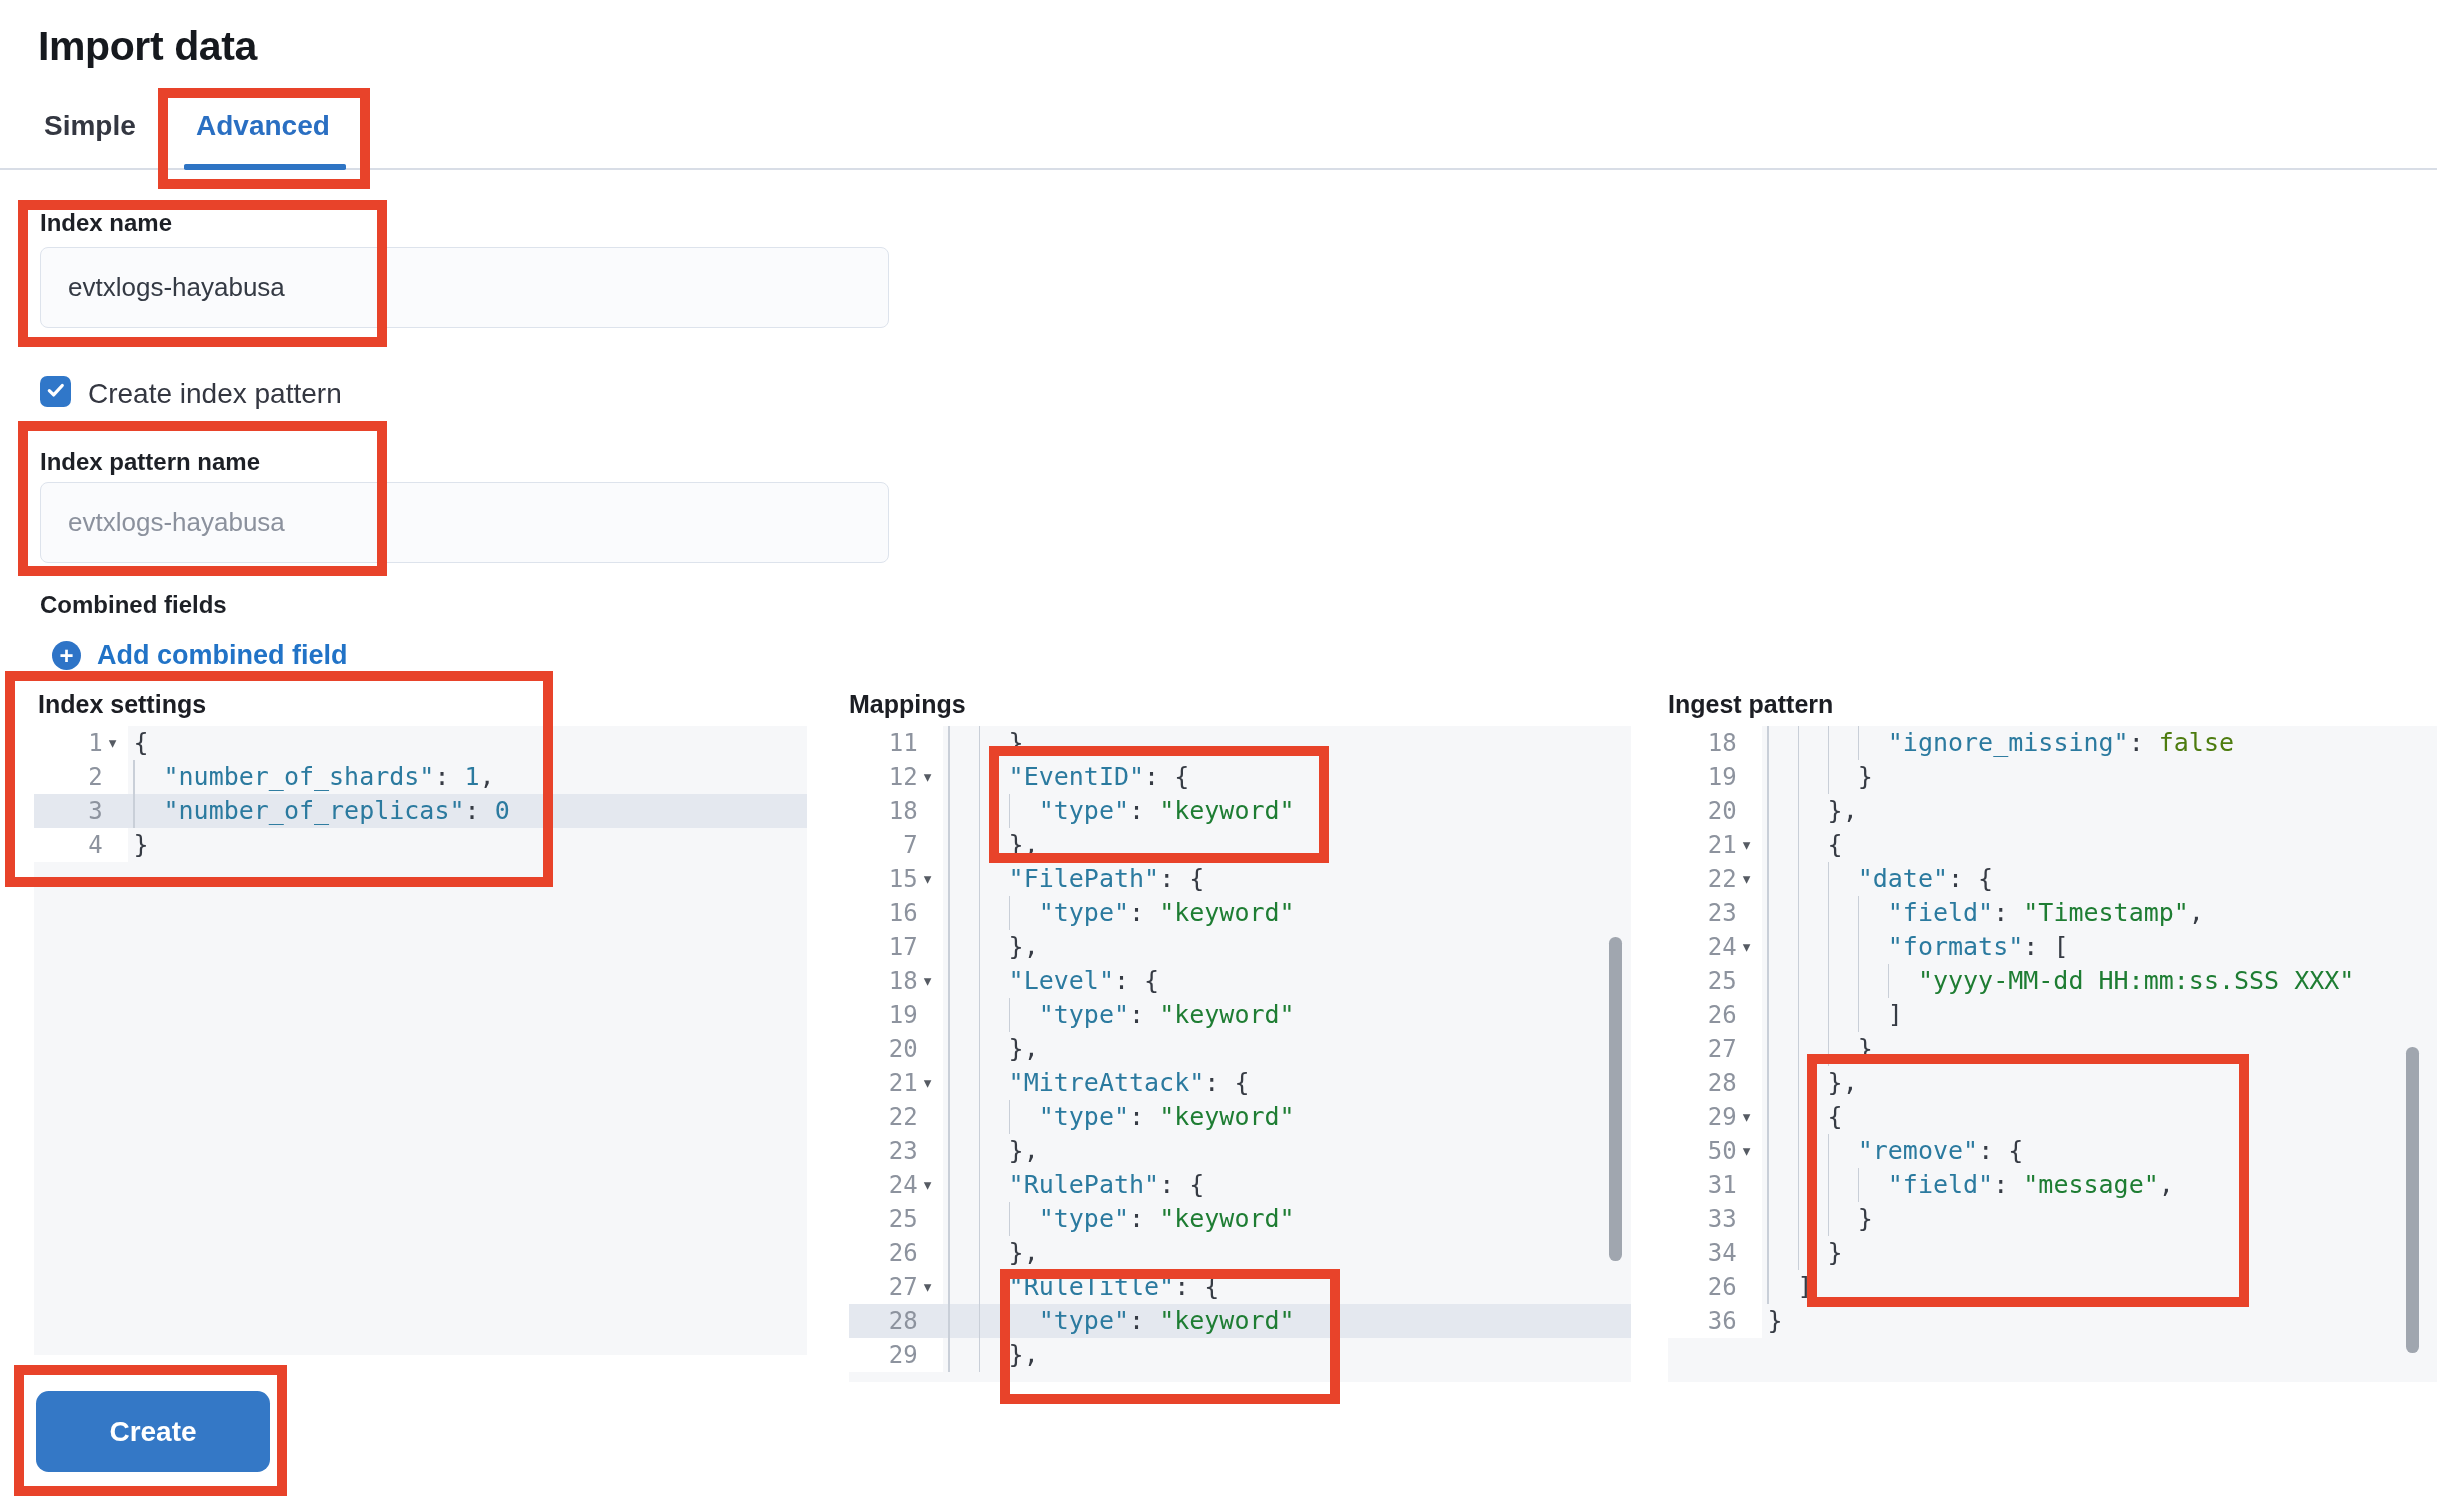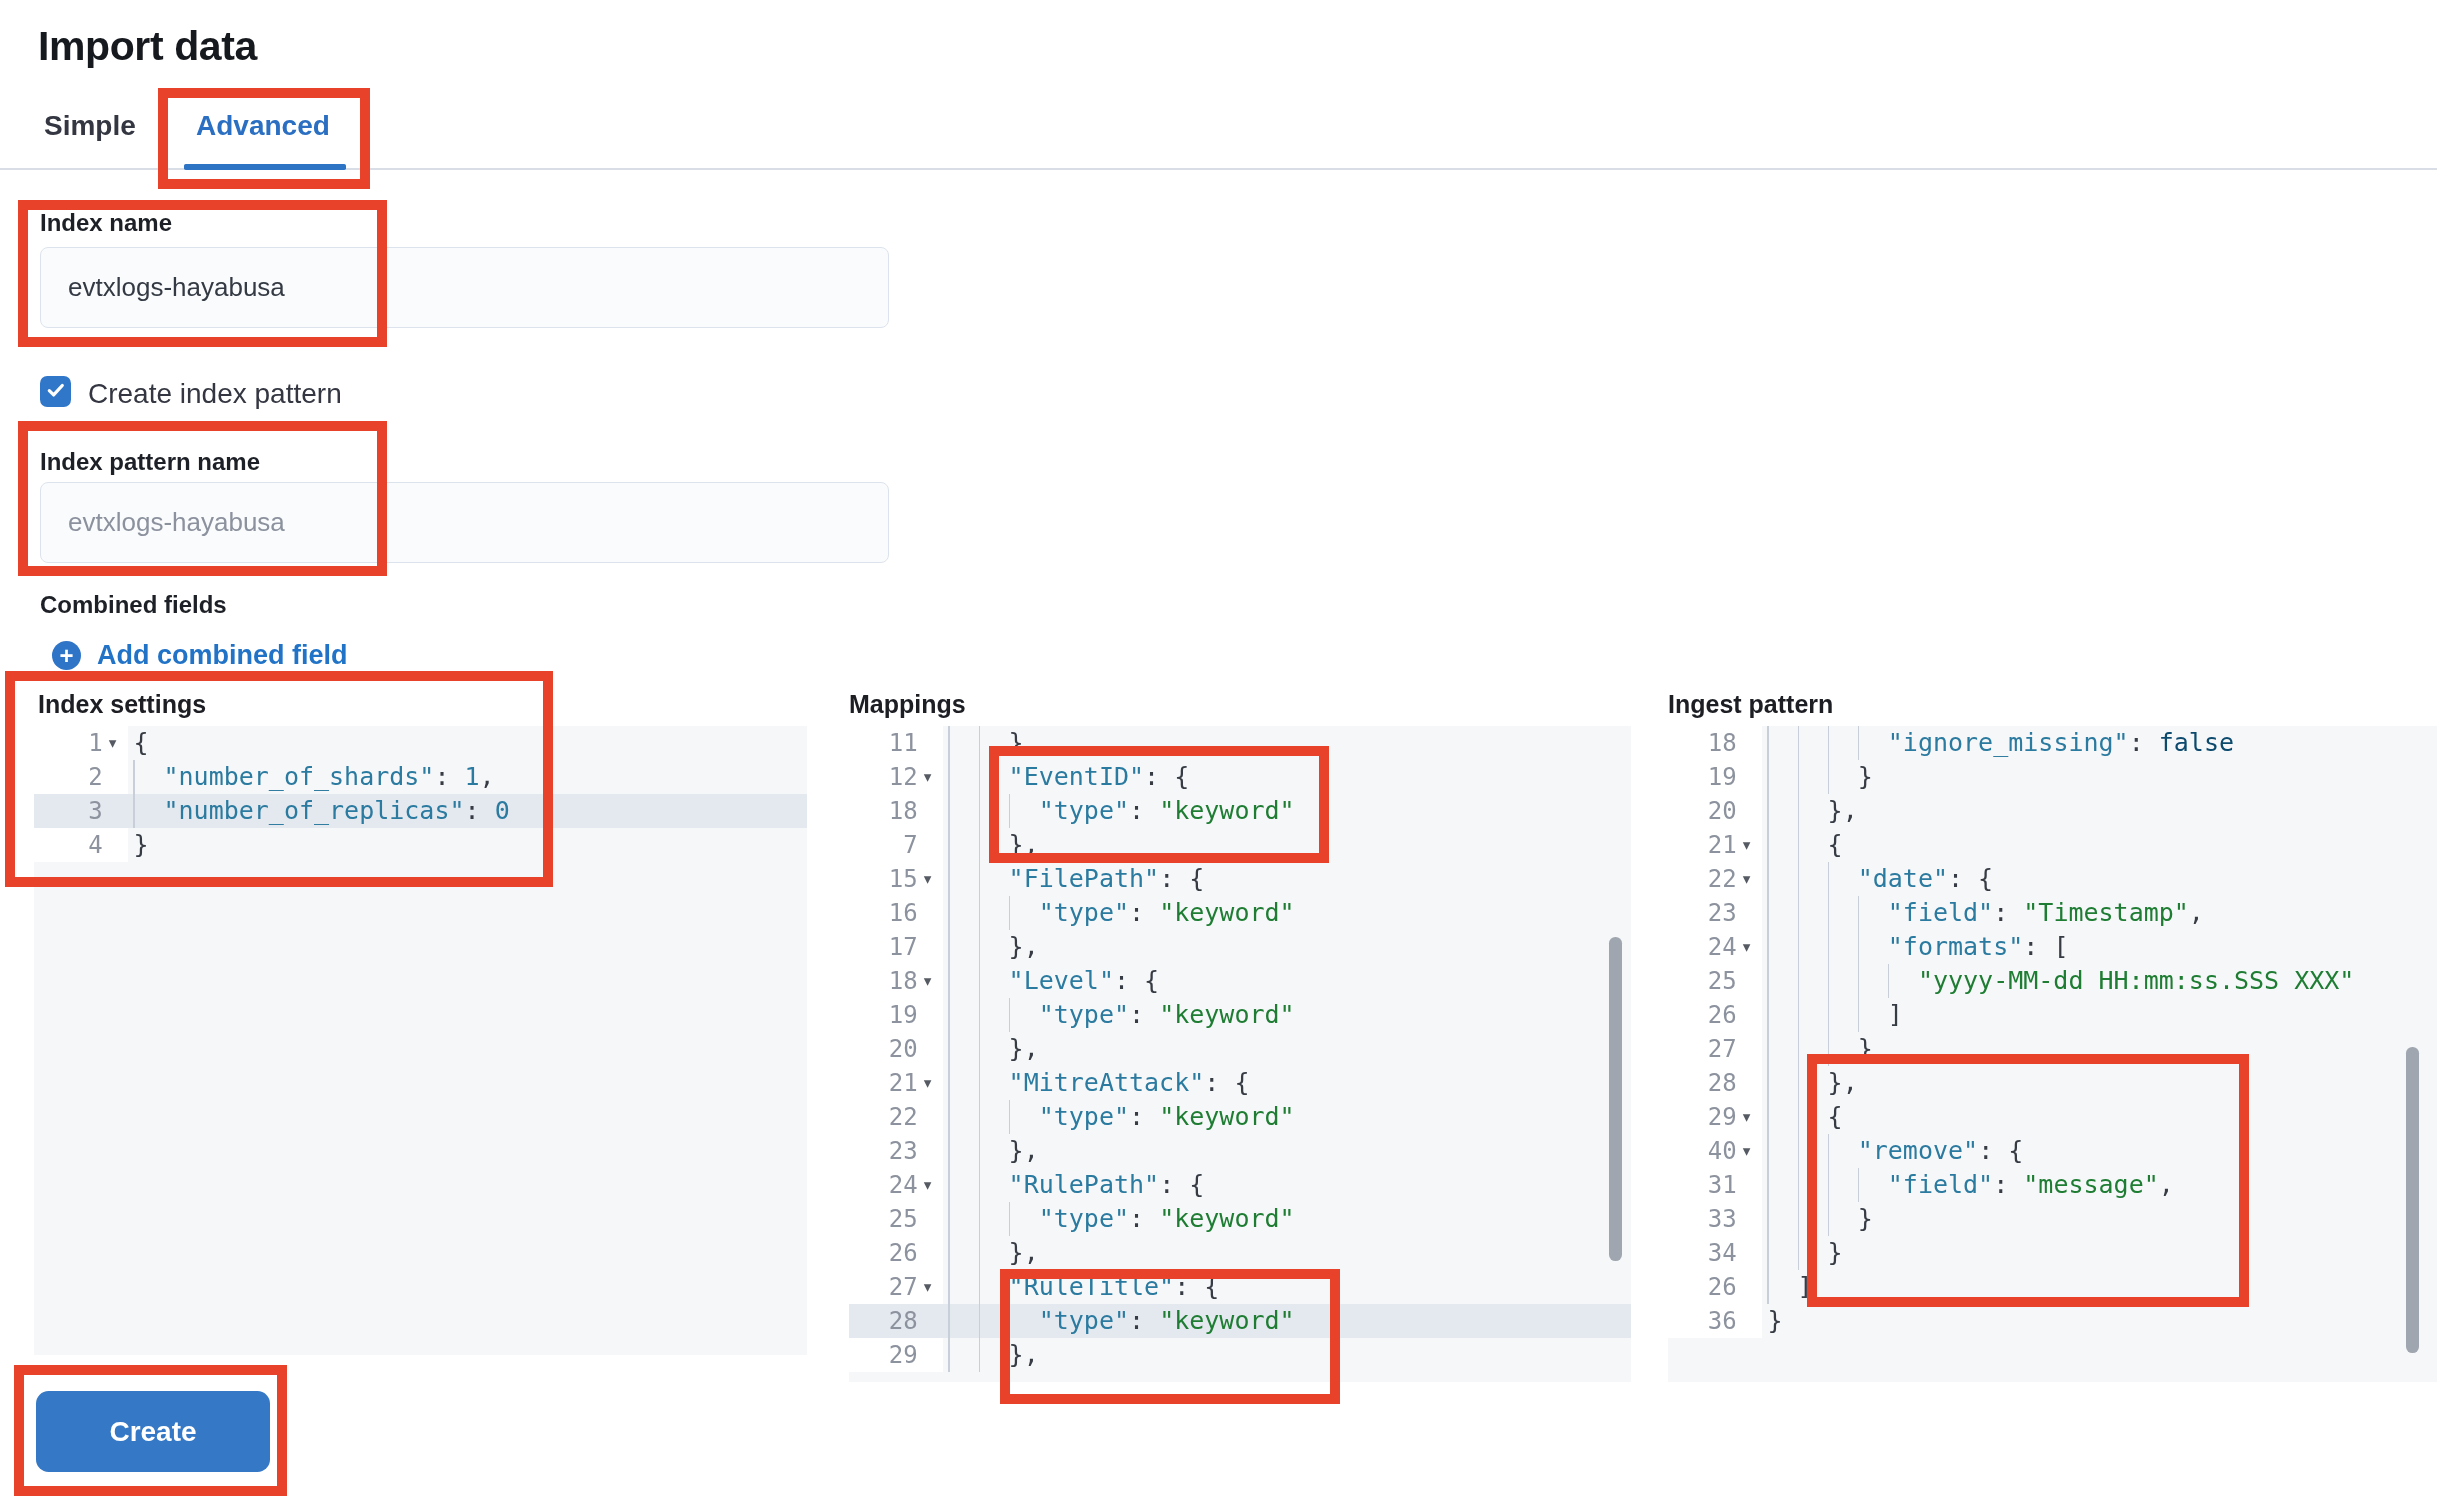--- a/index.html
+++ b/index.html
@@ -68,21 +68,21 @@
   .crow.hl .gut{background:transparent;}
   .gut .num{text-align:right;}
   .gut .foldsp{width:20px;flex:none;display:flex;align-items:center;justify-content:center;
     font-size:15.3px;color:#565b63;font-family:"DejaVu Sans",sans-serif;}
   .code{flex:1;position:relative;font-family:"DejaVu Sans Mono",monospace;font-size:25px;}
   .code pre{margin:0;padding:0 0 0 5.4px;line-height:34px;font-family:inherit;font-size:inherit;color:#363b44;}
   .guide{position:absolute;top:0;bottom:0;width:1.3px;background:#c9cfd8;}
   .tk-key{color:#2b7a9f;}
   .tk-str{color:#1e7d33;}
   .tk-num{color:#2b7a9f;}
-  .tk-bool{color:#0c4a6e;}
+  .tk-bool{color:#4d7c0f;}
 
   .vscroll{position:absolute;width:12.6px;border-radius:6.3px;background:#a0a6af;cursor:pointer;}
   .vs2{right:9px;top:211px;height:324px;}
   .vs3{right:18px;top:321px;height:306px;}
 
   
   .import-btn{
     position:absolute;left:36px;top:1391px;width:234px;height:81px;
     background:#3478c6;border:none;border-radius:12.6px;color:#fff;
     font-family:"Liberation Sans",sans-serif;font-size:28px;font-weight:600;cursor:pointer;
@@ -534,21 +534,21 @@
         <span class="foldsp">▾</span>
       </div>
       <div class="code">
         <div class="guide" style="left:calc(5.4px + 0ch)"></div>
         <div class="guide" style="left:calc(5.4px + 2ch)"></div>
         <pre>    {</pre>
       </div>
     </div>
     <div class="crow">
       <div class="gut">
-        <span class="num">40</span>
+        <span class="num">50</span>
         <span class="foldsp">▾</span>
       </div>
       <div class="code">
         <div class="guide" style="left:calc(5.4px + 0ch)"></div>
         <div class="guide" style="left:calc(5.4px + 2ch)"></div>
         <div class="guide" style="left:calc(5.4px + 4ch)"></div>
         <pre>      <span class="tk-key">"remove"</span>: {</pre>
       </div>
     </div>
     <div class="crow">

